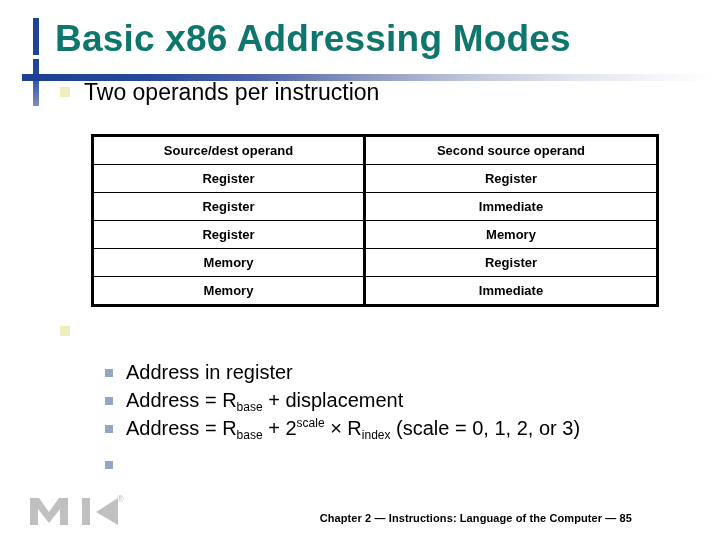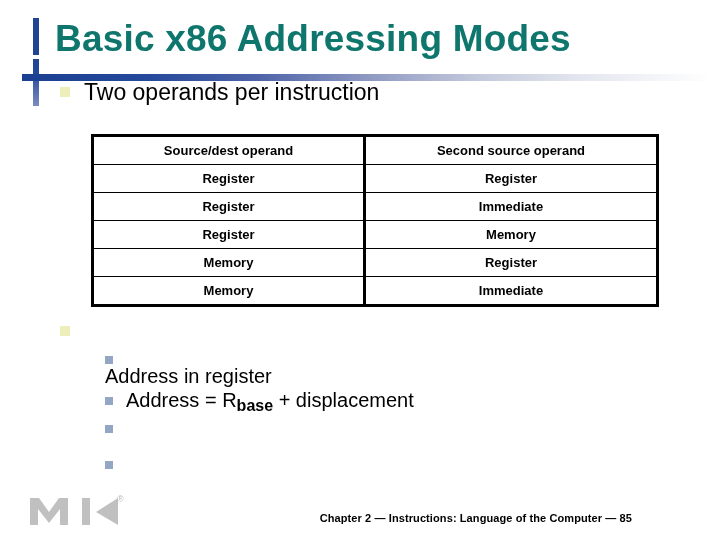--- a/index.html
+++ b/index.html
@@ -133,33 +133,32 @@
     margin-right: 13px;
     flex: 0 0 auto;
   }
   .l2-text {
     font-size: 20px;
     line-height: 25px;
     color: #000000;
     white-space: nowrap;
   }
   .l2-text sub {
-    font-size: 16px;
+    font-size: 12px;
     vertical-align: baseline;
     position: relative;
     top: 4px;
-    font-weight: bold;
   }
   .l2-text sup {
     font-size: 12px;
     vertical-align: baseline;
     position: relative;
     top: -8px;
   }
-  #mode-1 { top: 347px; flex-direction: column; }
+  #mode-1 { top: 360px; }
   #mode-2 { top: 388px; }
   #mode-3 { top: 416px; }
   #mode-4 { top: 452px; }
 
   
   #footer-text {
     position: absolute;
     left: 0;
     top: 512px;
     width: 632px;
@@ -238,20 +237,21 @@
 <div class="l2-row" id="mode-1">
   <div class="l2-marker"></div>
   <div class="l2-text"><span>Address in register</span></div>
 </div>
 <div class="l2-row" id="mode-2">
   <div class="l2-marker"></div>
   <div class="l2-text"><span>Address = R</span><sub>base</sub><span> + displacement</span></div>
 </div>
 <div class="l2-row" id="mode-3">
   <div class="l2-marker"></div>
+  <div class="l2-text"><span>Address = R</span><sub>base</sub><span> + 2</span><sup>scale</sup><span> × R</span><sub>index</sub><span> (scale = 0, 1, 2, or 3)</span></div>
 </div>
 <div class="l2-row" id="mode-4">
   <div class="l2-marker"></div>
 </div>
 
 <div id="footer-text">Chapter 2 — Instructions: Language of the Computer — 85</div>
 
 <svg id="mk-logo" viewBox="0 0 110 34">
   <polygon points="0,33 0,6 9,6 19,20 29,6 38,6 38,33 30,33 30,17 19,31 8,17 8,33" fill="#c0c0c0"></polygon>
   <polygon points="52,33 52,6 60,6 60,33" fill="#c0c0c0"></polygon>

